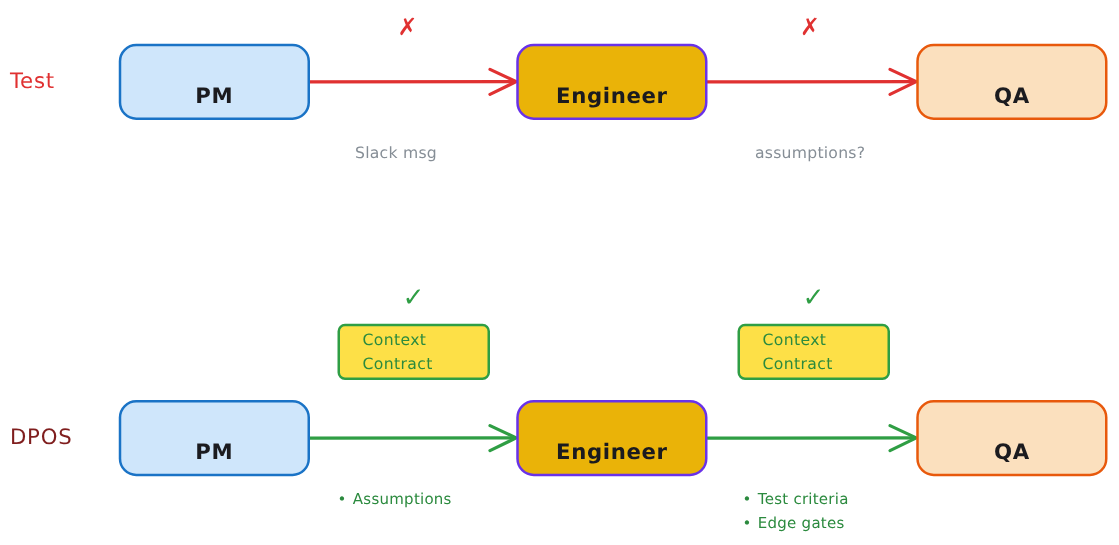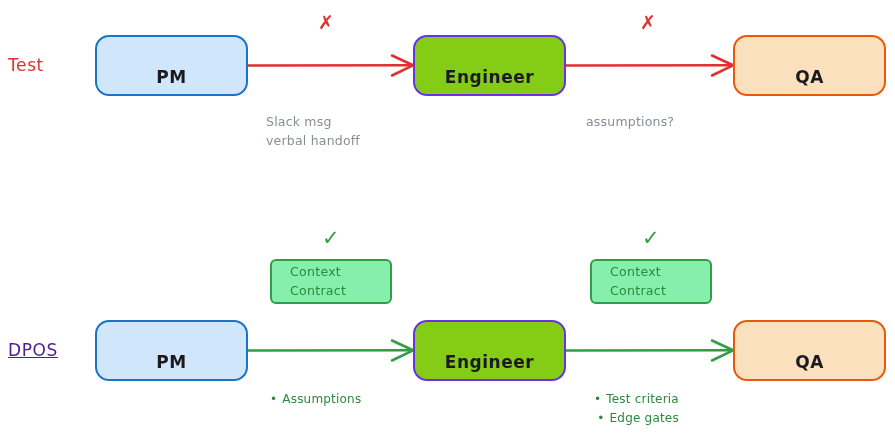--- a/index.html
+++ b/index.html
@@ -40,74 +40,75 @@
     letter-spacing: 0.5px;
   }
   .node-label {
     font-size: 17px;
     font-weight: 600;
     color: #1b1b1f;
     white-space: nowrap;
     margin-top: 23px;
   }
   .node.pm      { background: #cfe6fb; border-color: #1a73c6; }
-  .node.engineer{ background: #84cc16; border-color: #6932e8; text-align: right; }
+  .node.engineer{ background: #eab308; border-color: #6932e8; text-align: right; }
   .node.qa      { background: #fbe0be; border-color: #e8590c; text-align: right; }
 
   
   .ctx-box {
     position: absolute;
     box-sizing: border-box;
     display: flex;
     flex-direction: column;
     align-items: flex-start;
     justify-content: center;
-    background: #86efac;
+    background: #fde047;
     border: 2.5px solid #2f9e44;
     border-radius: 6px;
     padding-left: 18px;
   }
   .ctx-line {
     font-size: 12.5px;
     color: #2b8a3e;
     line-height: 1.45;
     white-space: nowrap;
     letter-spacing: 0.3px;
   }
 
   
   .row-label {
     position: absolute;
     font-size: 17px;
     letter-spacing: 0.6px;
     white-space: nowrap;
   }
   .row-label.today { color: #e03131; }
-  .row-label.dpos  { color: #4c1d95; text-decoration: underline; }
+  .row-label.dpos  { color: #7f1d1d; }
 
   
   .annot {
     position: absolute;
     font-size: 12.5px;
     line-height: 1.55;
     color: #868e96;
     white-space: nowrap;
     letter-spacing: 0.2px;
+    margin-left: 18px;
   }
   .annot-line { display: block; }
 
   .bullets {
     position: absolute;
     font-size: 12px;
     line-height: 1.6;
     color: #2b8a3e;
     white-space: nowrap;
     letter-spacing: 0.2px;
   }
-  .bullet-line { display: block; text-align: right; }
+  .bullet-line { display: block; }
   .bullet-line::before {
     content: "\2022";
     margin-right: 5px;
   }
 
   
   .mark {
     position: absolute;
     font-size: 20px;
     font-weight: 700;
@@ -158,21 +159,20 @@
   <div class="node qa" style="left:733px; top:35px; width:153px; height:61px;">
     <span class="node-label">QA</span>
   </div>
 
   <div class="mark cross" style="left:318px; top:13px;">✗</div>
 
   <div class="mark cross" style="left:640px; top:13px;">✗</div>
 
   <div class="annot" style="left:266px; top:112px;">
     <span class="annot-line">Slack msg</span>
-    <span class="annot-line">verbal handoff</span>
   </div>
 
   <div class="annot" style="left:586px; top:112px;">
     <span class="annot-line">assumptions?</span>
   </div>
 
   <div class="row-label dpos" style="left:8px; top:340px;">DPOS</div>
 
   <div class="mark check" style="left:322px; top:228px;">✓</div>
 

